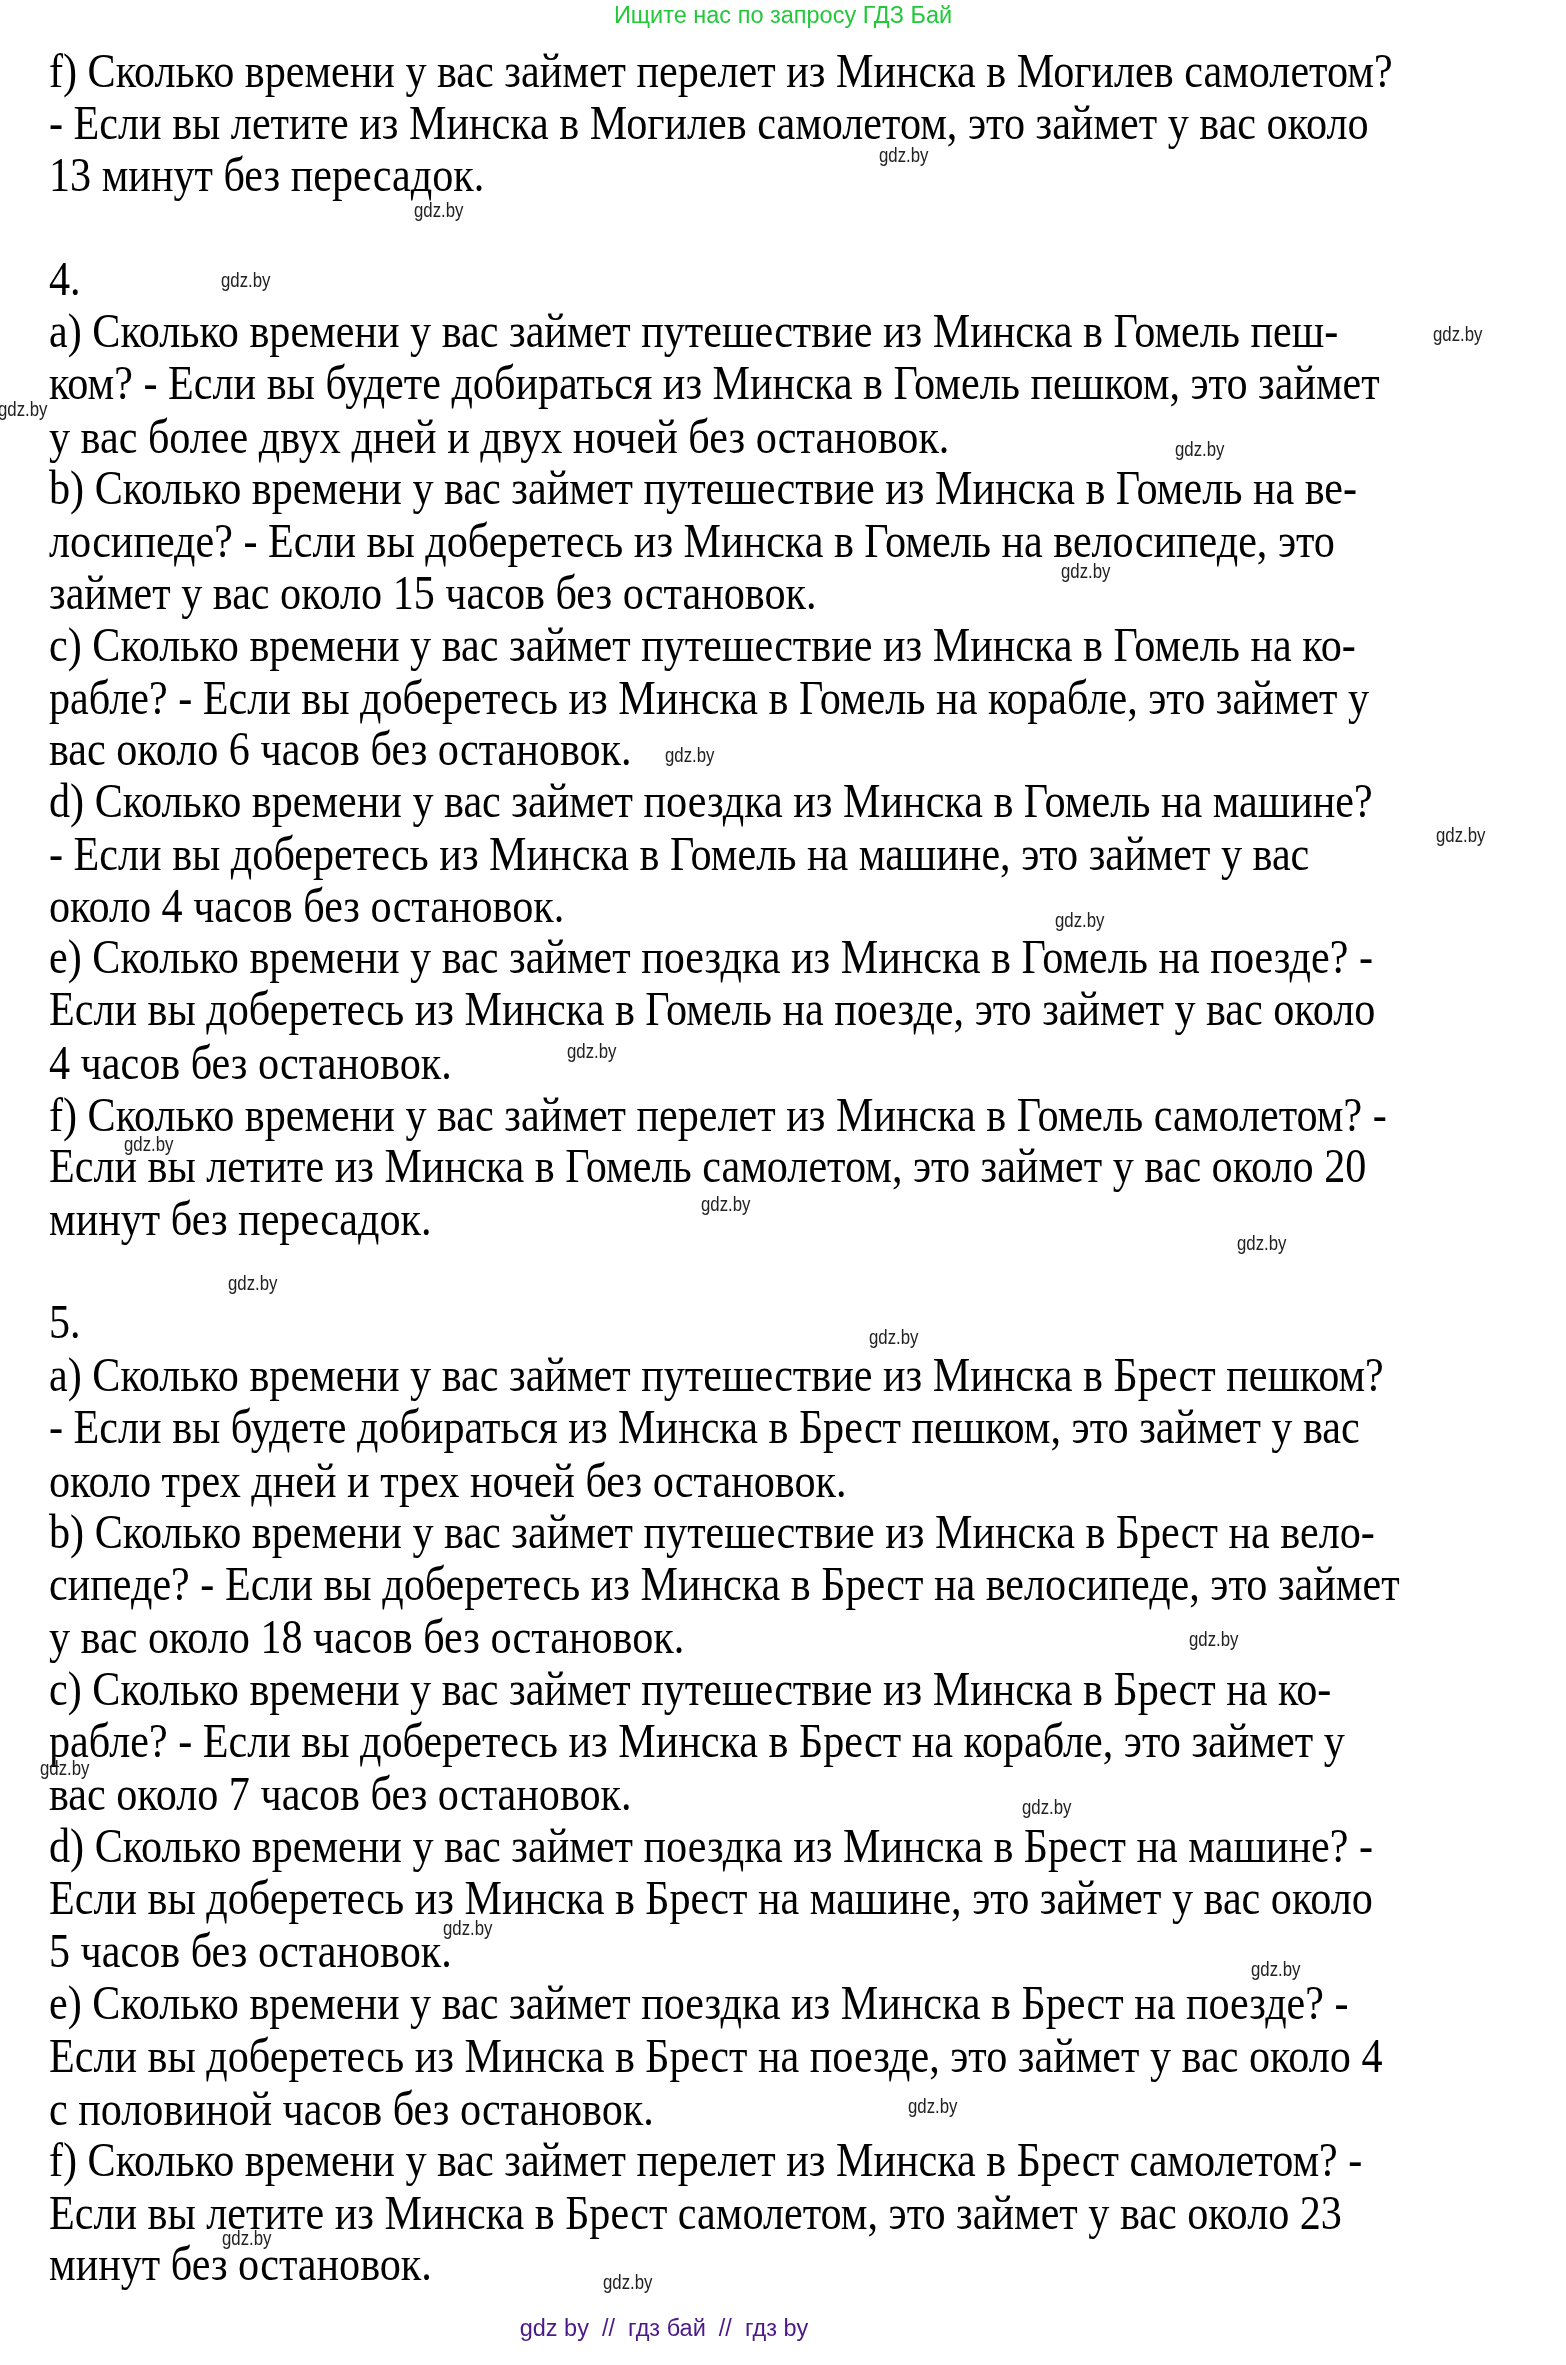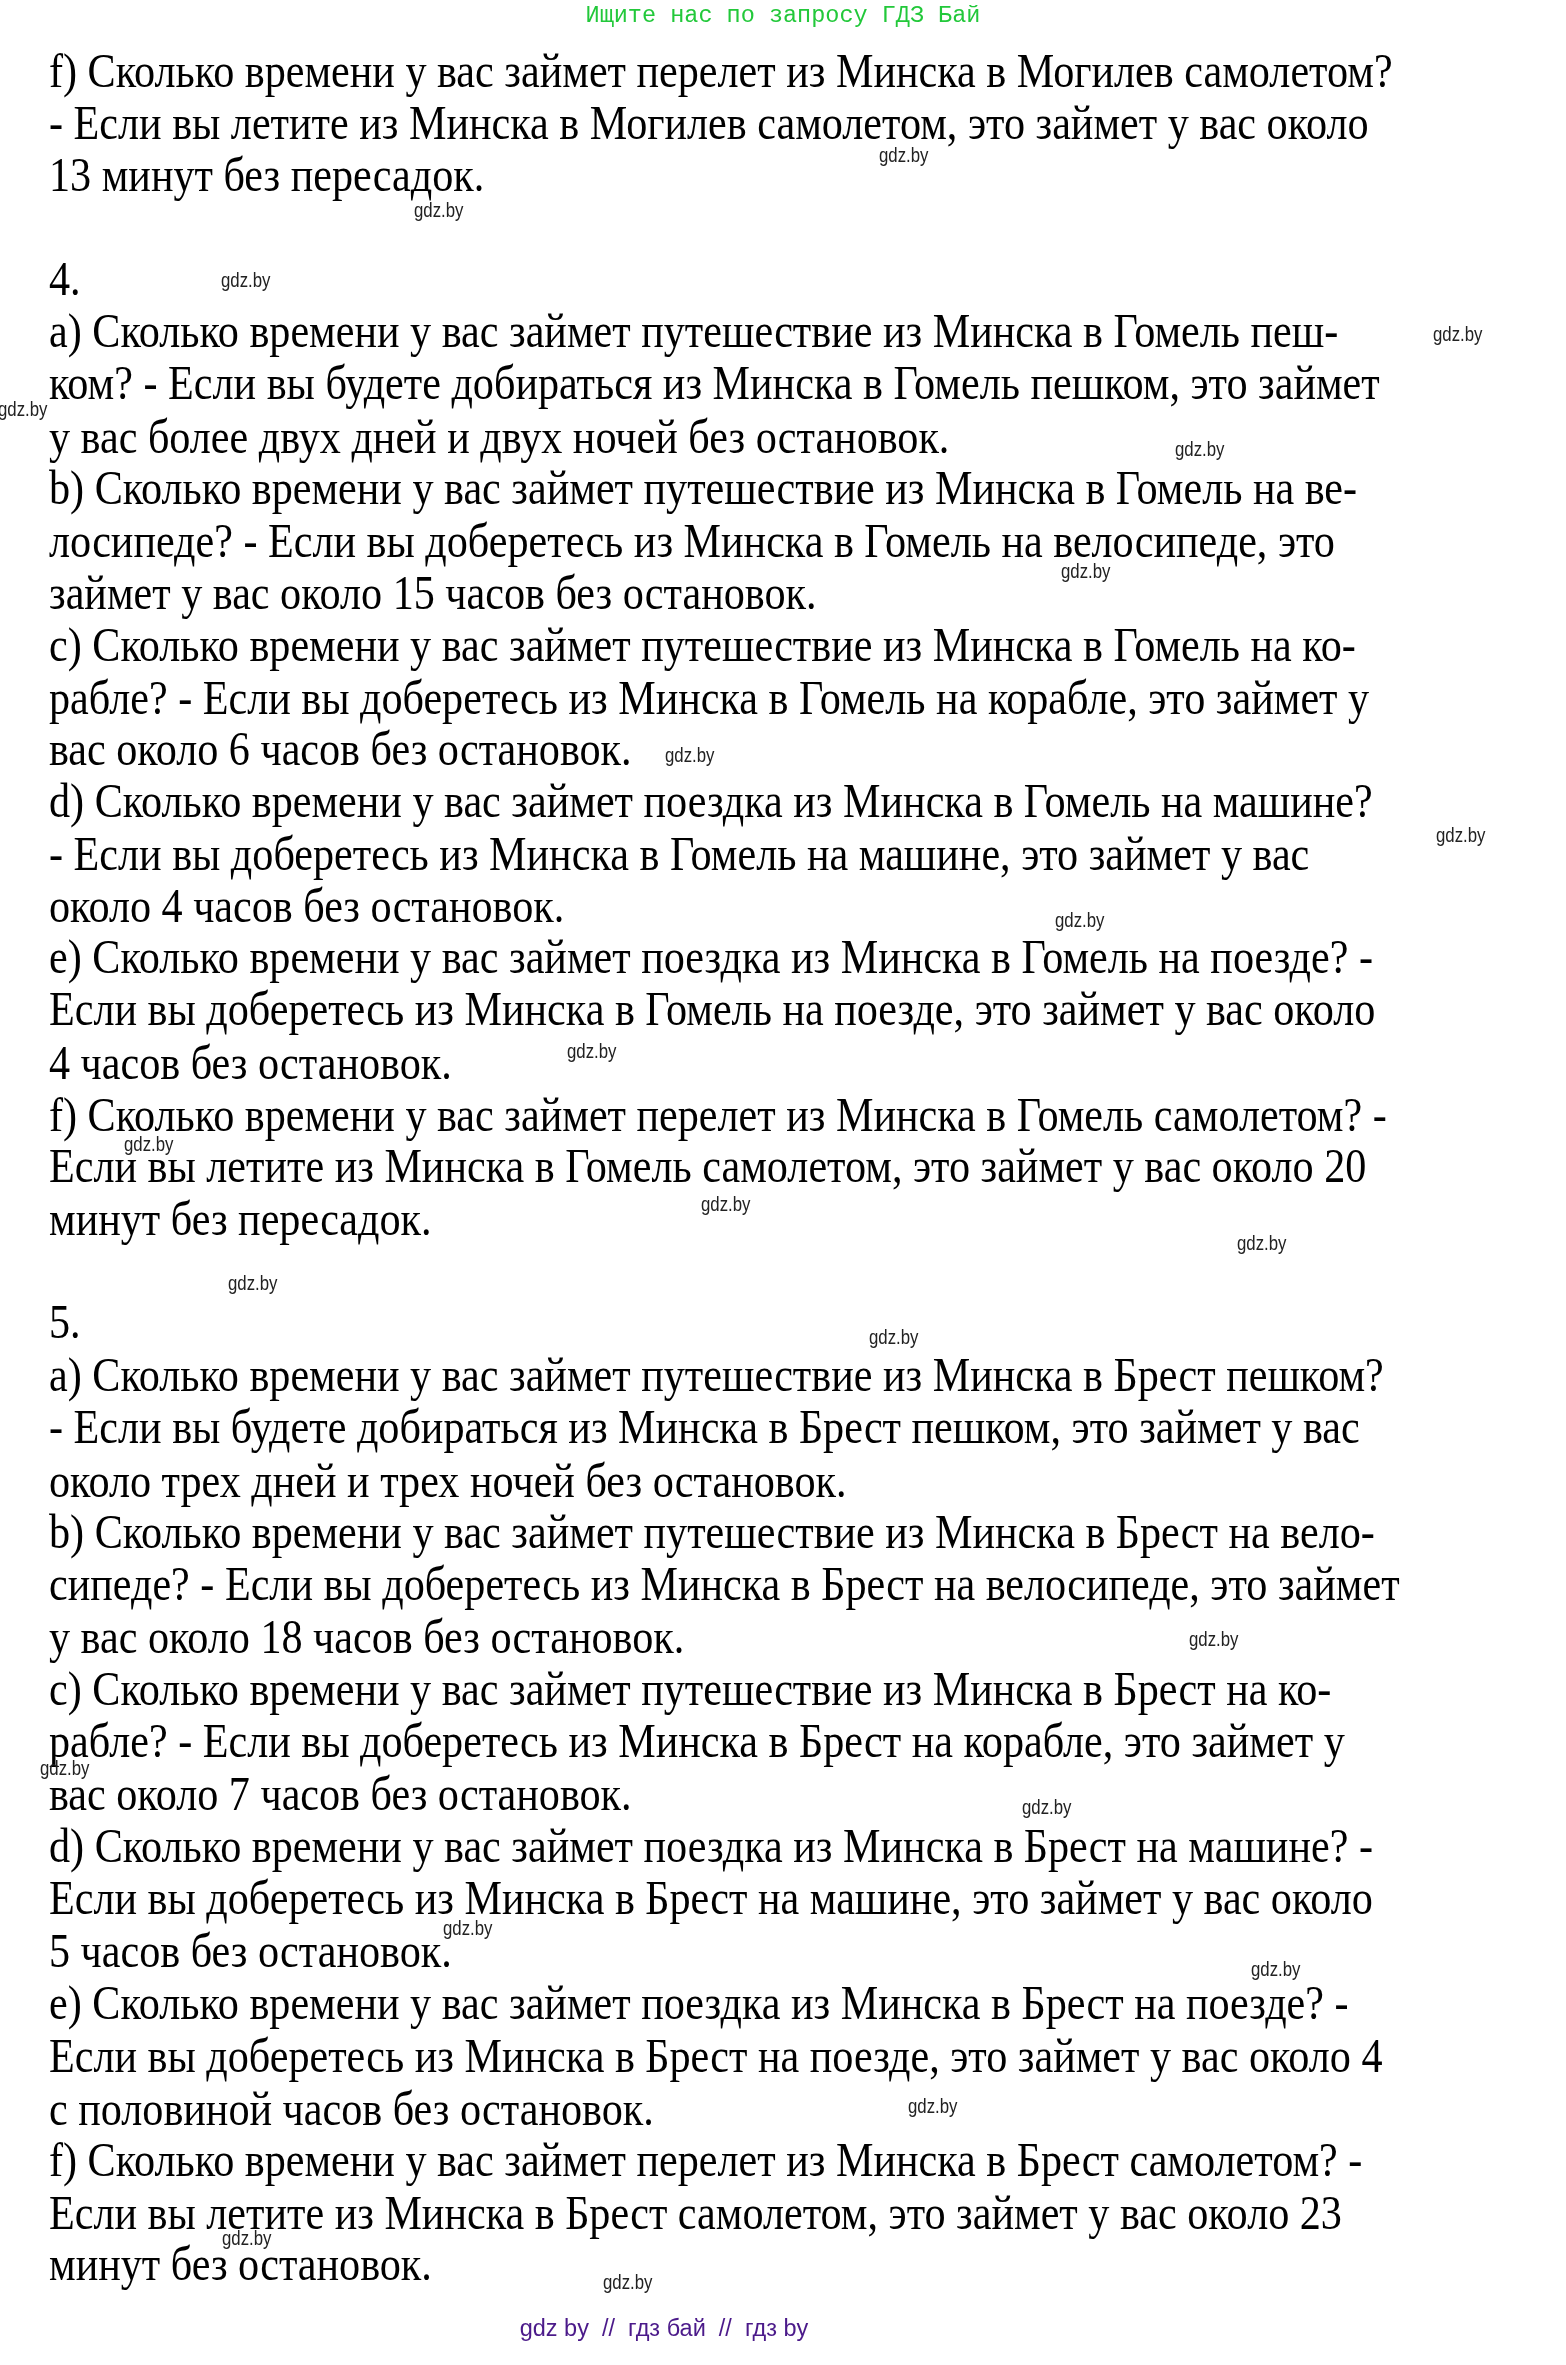--- a/index.html
+++ b/index.html
@@ -1,18 +1,18 @@
 <!DOCTYPE html>
 <html style="font-size:12.6px"><head>
 <meta charset="utf-8">
 <style>
   html, body { margin:0; padding:0; background:#ffffff; }
   body { width:1566px; height:2366px; position:relative; overflow:hidden; }
   .hdr { position:absolute; left:0; width:1566px; top:0; text-align:center;
-         font-family:Liberation Mono, monospace; font-size:23.5px; color:#22c83a; line-height:31px; }
+         font-family:Liberation Sans, sans-serif; font-size:23.5px; color:#22c83a; line-height:31px; }
   .ftr { position:absolute; left:0; width:1328px; top:2313px; text-align:center;
          font-family:"Liberation Sans", sans-serif; font-size:23.5px; color:#4b1a8a; line-height:31px; white-space:pre; }
   .line { position:absolute; left:49px; font-family:"Liberation Serif", serif; font-size:49px;
           color:#000; line-height:53px; white-space:nowrap; transform-origin:left center;
           transform:scaleX(0.86); }
   .wm { position:absolute; font-family:"Liberation Sans", sans-serif; font-size:21px; color:#222;
         line-height:23.5px; white-space:nowrap; transform-origin:left center; transform:scaleX(0.8); }
 </style>
 </head>
 <body>

